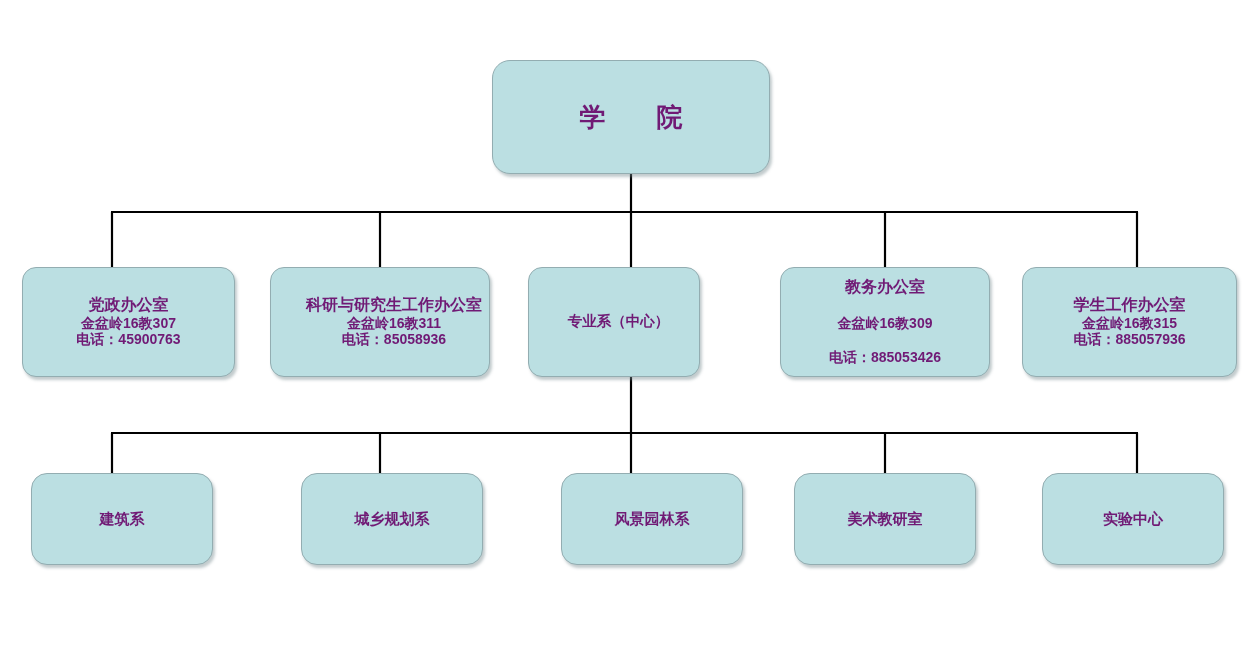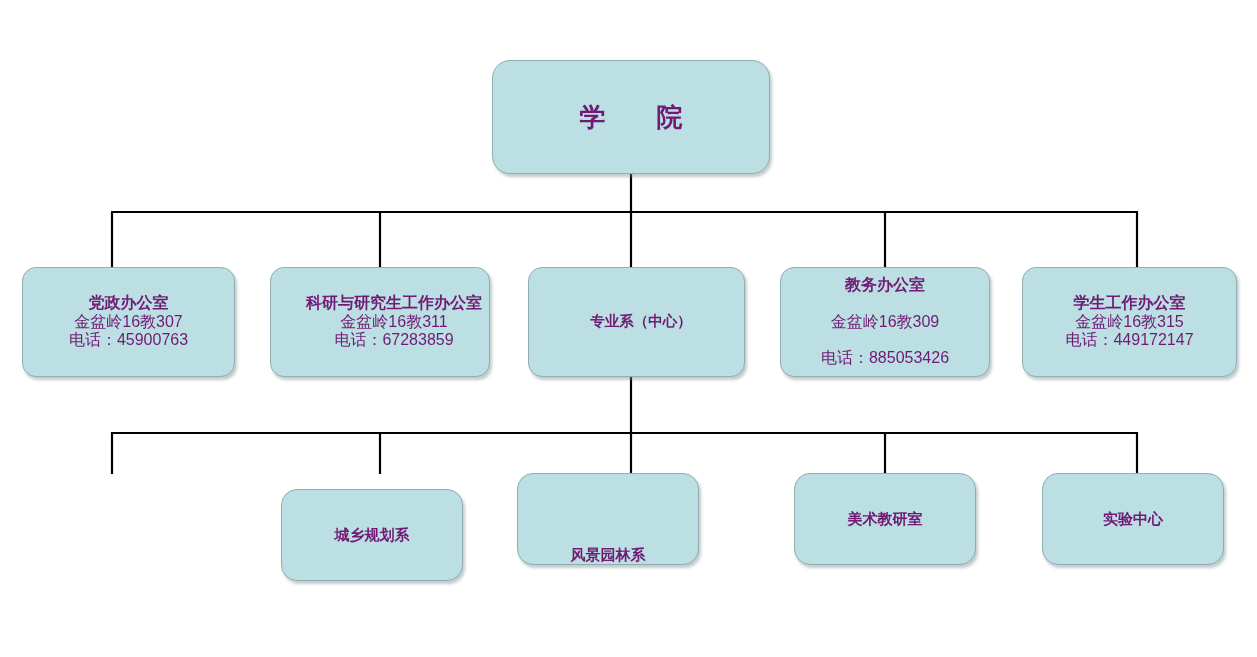--- a/index.html
+++ b/index.html
@@ -65,49 +65,49 @@
   
   .node.level2 {
     top: 267px;
     height: 110px;
   }
   .node.level2 .line {
     font-size: 16px;
     font-weight: bold;
   }
   .node.level2 .line.sub {
-    font-size: 16px;
-    font-weight: normal;
+    font-size: 14px;
+    font-weight: bold;
   }
   .node.level2.plain .line {
     font-size: 14.5px;
     font-weight: bold;
   }
   #node-l2-0 { left: 22px;   width: 213px; }
   #node-l2-1 { left: 270px;  width: 220px; padding-left: 28px; }
-  #node-l2-2 { left: 528px;  width: 217px; padding-left: 9px; }
+  #node-l2-2 { left: 528px;  width: 172px; padding-left: 9px; }
   #node-l2-3 { left: 780px;  width: 210px; gap: 18px; }
   #node-l2-4 { left: 1022px; width: 215px; }
 
   #node-l2-1 .line.title { font-weight: bold; letter-spacing: 0px; }
 
   
   .node.level3 {
     top: 473px;
     height: 92px;
     width: 182px;
     border-radius: 16px;
   }
   .node.level3 .line {
     font-size: 15px;
     font-weight: bold;
   }
   #node-l3-0 { left: 31px; }
-  #node-l3-1 { left: 281px; margin-top: 16px; }
-  #node-l3-2 { left: 517px; justify-content: flex-end; }
+  #node-l3-1 { left: 301px; }
+  #node-l3-2 { left: 561px; }
   #node-l3-3 { left: 794px; }
   #node-l3-4 { left: 1042px; }
 </style>
 </head>
 <body>
 
 <div id="chart-root">
 
   <svg id="connectors" viewBox="0 0 1257 657" width="1257" height="657" xmlns="http://www.w3.org/2000/svg">
     <g stroke="#000000" stroke-width="2.2" fill="none" stroke-linecap="butt">
@@ -140,39 +140,42 @@
 
   <div class="node level2" id="node-l2-0">
     <span class="line title">党政办公室</span>
     <span class="line sub">金盆岭16教307</span>
     <span class="line sub">电话：45900763</span>
   </div>
 
   <div class="node level2" id="node-l2-1">
     <span class="line title">科研与研究生工作办公室</span>
     <span class="line sub">金盆岭16教311</span>
-    <span class="line sub">电话：67283859</span>
+    <span class="line sub">电话：85058936</span>
   </div>
 
   <div class="node level2 plain" id="node-l2-2">
     <span class="line title">专业系（中心）</span>
   </div>
 
   <div class="node level2" id="node-l2-3">
     <span class="line title">教务办公室</span>
     <span class="line sub">金盆岭16教309</span>
     <span class="line sub">电话：885053426</span>
   </div>
 
   <div class="node level2" id="node-l2-4">
     <span class="line title">学生工作办公室</span>
     <span class="line sub">金盆岭16教315</span>
-    <span class="line sub">电话：449172147</span>
+    <span class="line sub">电话：885057936</span>
   </div>
 
+  <div class="node level3" id="node-l3-0">
+    <span class="line">建筑系</span>
+  </div>
   <div class="node level3" id="node-l3-1">
     <span class="line">城乡规划系</span>
   </div>
   <div class="node level3" id="node-l3-2">
     <span class="line">风景园林系</span>
   </div>
   <div class="node level3" id="node-l3-3">
     <span class="line">美术教研室</span>
   </div>
   <div class="node level3" id="node-l3-4">

